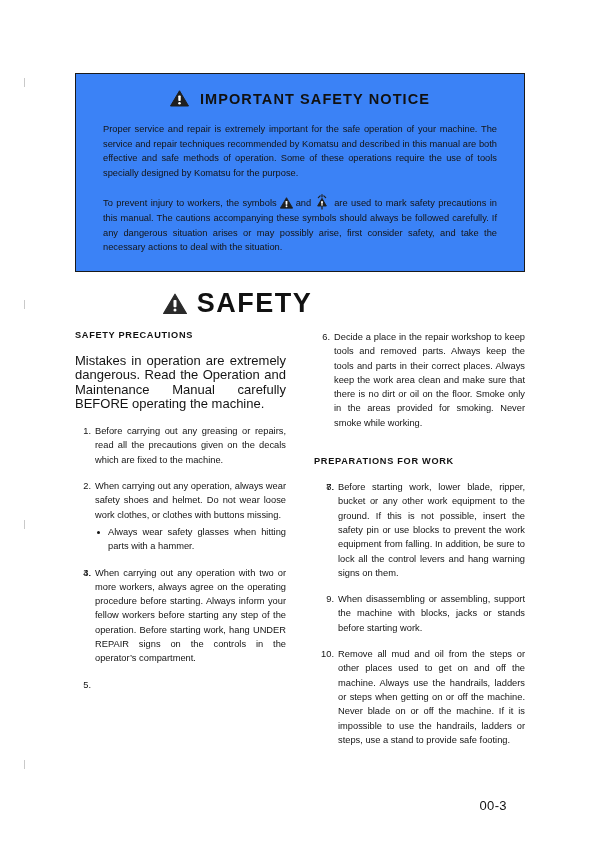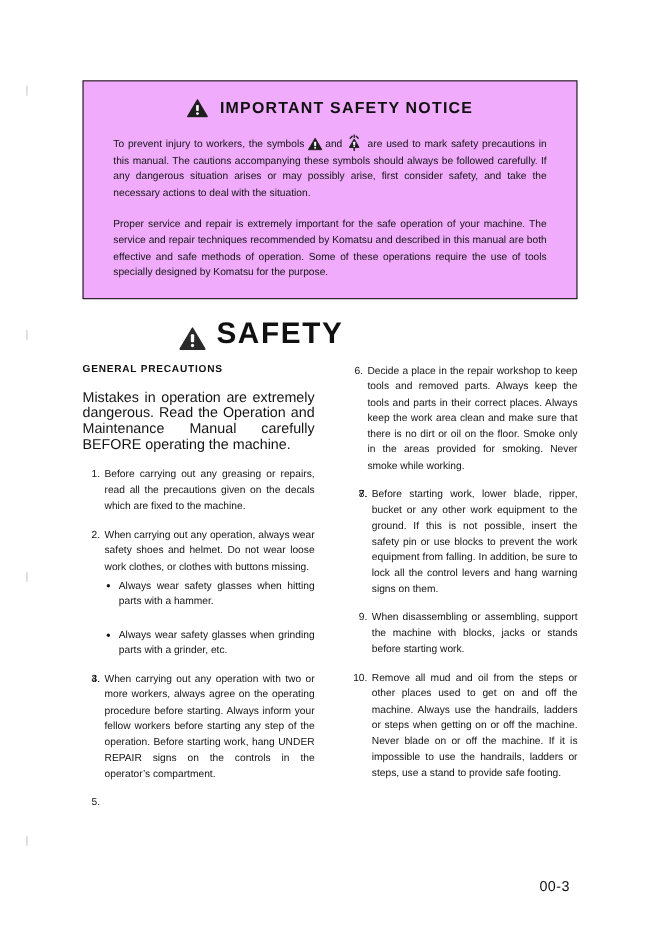--- a/index.html
+++ b/index.html
@@ -40,21 +40,21 @@
 
   
   .notice-box {
     position: absolute;
     left: 75px;
     top: 73px;
     width: 450px;
     height: 199px;
     border: 1.6px solid #1a1a1a;
     box-sizing: border-box;
-    background: #f0abfc;
+    background: #3b82f6;
   }
 
   .notice-title-row {
     display: flex;
     align-items: center;
     justify-content: center;
     margin-top: 16px;
     gap: 11px;
   }
   .notice-title {
@@ -95,21 +95,21 @@
     line-height: 0;
   }
 
   
   .safety-head {
     position: absolute;
     left: 0;
     top: 288px;
     width: 475px;
     display: flex;
-    align-items: flex-end;
+    align-items: center;
     justify-content: center;
     gap: 10px;
   }
   .safety-head .safety-word {
     font-size: 27px;
     font-weight: bold;
     letter-spacing: 1.5px;
     color: #111;
   }
 
@@ -190,21 +190,21 @@
     left: 2px;
     top: 6px;
     width: 3px;
     height: 3px;
     border-radius: 50%;
     background: #141414;
   }
 
   .page-number {
     position: absolute;
-    right: 82px;
+    right: 93px;
     top: 798px;
     font-size: 13px;
     font-weight: normal;
     letter-spacing: 0.4px;
     color: #111;
   }
 </style>
 </head>
 <body>
 
@@ -222,69 +222,68 @@
         <svg width="19" height="17" viewBox="0 0 38 34" aria-hidden="true">
           <path d="M19 1.5 L37 32 L1 32 Z" fill="#1f1f1f" stroke="#1f1f1f" stroke-width="2" stroke-linejoin="round"></path>
           <rect x="16.6" y="11" width="4.8" height="11" rx="1.4" fill="#ffffff"></rect>
           <circle cx="19" cy="26.4" r="2.5" fill="#ffffff"></circle>
         </svg>
       </span>
       <span class="notice-title">IMPORTANT  SAFETY  NOTICE</span>
     </div>
 
     <div class="notice-body">
+      <p>Proper service and repair is extremely important for the safe operation of your machine. The service and repair techniques recommended by Komatsu and described in this manual are both effective and safe methods of operation. Some of these operations require the use of tools specially designed by Komatsu for the purpose.</p>
       <p>
         <span>To prevent injury to workers, the symbols</span><span class="inline-sym"><svg width="13" height="12" viewBox="0 0 38 34" aria-hidden="true">
               <path d="M19 1.5 L37 32 L1 32 Z" fill="#1f1f1f" stroke="#1f1f1f" stroke-width="2.5" stroke-linejoin="round"></path>
               <rect x="16.4" y="11" width="5.2" height="11" rx="1.4" fill="#ffffff"></rect>
               <circle cx="19" cy="26.6" r="2.7" fill="#ffffff"></circle>
             </svg></span><span>and</span><span class="inline-sym-burst"><svg width="16" height="16" viewBox="0 0 44 44" aria-hidden="true">
               <path d="M22 12 L34 33 L10 33 Z" fill="#1f1f1f" stroke="#1f1f1f" stroke-width="2.5" stroke-linejoin="round"></path>
               <rect x="19.4" y="19" width="5.2" height="8" rx="1.3" fill="#ffffff"></rect>
               <circle cx="22" cy="30" r="2.2" fill="#ffffff"></circle>
               <path d="M12 10 L17 5" stroke="#1f1f1f" stroke-width="3.4" stroke-linecap="round"></path>
               <path d="M22 8 L22 2" stroke="#1f1f1f" stroke-width="3.4" stroke-linecap="round"></path>
               <path d="M32 10 L27 5" stroke="#1f1f1f" stroke-width="3.4" stroke-linecap="round"></path>
               <path d="M22 35 L22 41" stroke="#1f1f1f" stroke-width="3.4" stroke-linecap="round"></path>
             </svg></span><span>are used to mark safety precautions in this manual. The cautions accompanying these symbols should always be followed carefully. If any dangerous situation arises or may possibly arise, first consider safety, and take the necessary actions to deal with the situation.</span>
       </p>
-      <p>Proper service and repair is extremely important for the safe operation of your machine. The service and repair techniques recommended by Komatsu and described in this manual are both effective and safe methods of operation. Some of these operations require the use of tools specially designed by Komatsu for the purpose.</p>
     </div>
   </div>
 
   <div class="safety-head">
     <span class="warn-tri">
       <svg width="24" height="22" viewBox="0 0 38 34" aria-hidden="true">
         <path d="M19 1.5 L37 32 L1 32 Z" fill="#2a2a2a" stroke="#2a2a2a" stroke-width="2" stroke-linejoin="round"></path>
         <rect x="16.6" y="10.5" width="4.8" height="11.5" rx="1.4" fill="#ffffff"></rect>
         <circle cx="19" cy="26.6" r="2.4" fill="#ffffff"></circle>
       </svg>
     </span>
     <span class="safety-word">SAFETY</span>
   </div>
 
   <div class="columns">
 
     <div class="col">
 
-      <div class="sec-head">GENERAL  PRECAUTIONS</div>
+      <div class="sec-head">SAFETY  PRECAUTIONS</div>
 
       <p class="intro">Mistakes in operation are extremely dangerous. Read the Operation and Maintenance Manual carefully BEFORE operating the machine.</p>
 
       <ol class="numlist">
         <li>
           <span class="num">1.</span>
           <span>Before carrying out any greasing or repairs, read all the precautions given on the decals which are fixed to the machine.</span>
         </li>
         <li>
           <span class="num">2.</span>
           <span>When carrying out any operation, always wear safety shoes and helmet. Do not wear loose work clothes, or clothes with buttons missing.</span>
           <ul class="bullets">
             <li>Always wear safety glasses when hitting parts with a hammer.</li>
-            <li>Always wear safety glasses when grinding parts with a grinder, etc.</li>
           </ul>
         </li>
         <li>
           <span class="num">3.</span>
         </li>
         <li>
           <span class="num">4.</span>
           <span>When carrying out any operation with two or more workers, always agree on the operating procedure before starting. Always inform your fellow workers before starting any step of the operation. Before starting work, hang UNDER REPAIR signs on the controls in the operator’s compartment.</span>
         </li>
         <li>
@@ -295,20 +294,21 @@
 
     <div class="col">
 
       <ol class="numlist">
         <li>
           <span class="num">6.</span>
           <span>Decide a place in the repair workshop to keep tools and removed parts. Always keep the tools and parts in their correct places. Always keep the work area clean and make sure that there is no dirt or oil on the floor. Smoke only in the areas provided for smoking. Never smoke while working.</span>
         </li>
       </ol>
 
+      <div class="sec-head spaced">PREPARATIONS  FOR  WORK</div>
 
       <ol class="numlist wide">
         <li>
           <span class="num">7.</span>
         </li>
         <li>
           <span class="num">8.</span>
           <span>Before starting work, lower blade, ripper, bucket or any other work equipment to the ground. If this is not possible, insert the safety pin or use blocks to prevent the work equipment from falling. In addition, be sure to lock all the control levers and hang warning signs on them.</span>
         </li>
         <li>

